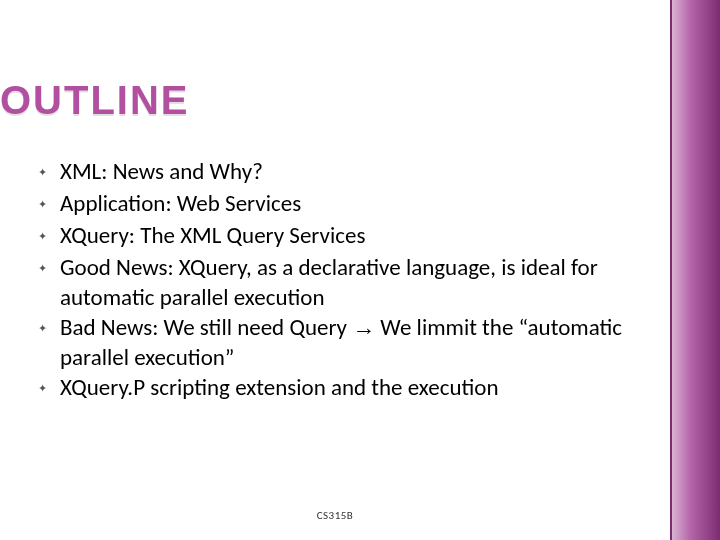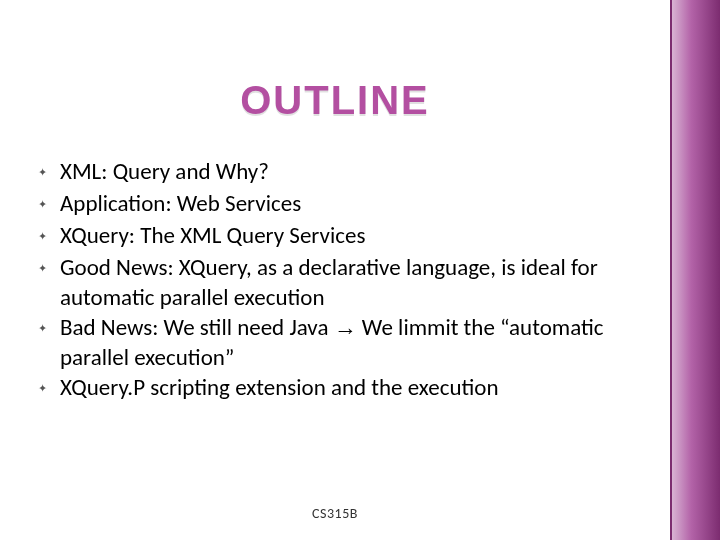--- a/index.html
+++ b/index.html
@@ -1,60 +1,60 @@
 <!DOCTYPE html>
 <html><head>
 <meta charset="utf-8">
 <style>
   html,body{margin:0;padding:0}
   body{width:720px;height:540px;background:#fff;font-family:Calibri,"Segoe UI",Arial,sans-serif;position:relative;overflow:hidden}
   .sidebar{position:absolute;top:0;right:0;width:48px;height:540px;
     background:linear-gradient(90deg,#d9b3d4 0%,#b363a8 40%,#7c2c70 100%)}
   .sidebar-line{position:absolute;top:0;right:48px;width:2px;height:540px;background:#7c2c70}
-  .title{position:absolute;top:78px;left:0;width:670px;text-align:center;
+  .title{position:absolute;top:78px;left:0;width:670px;text-align:left;
     font-family:"Trebuchet MS","Segoe UI",Arial,sans-serif;font-weight:700;
     font-size:40px;letter-spacing:2px;color:#b34fa1;
     text-shadow:0 2px 0 rgba(0,0,0,0.12)}
   .content{position:absolute;top:156px;left:38px;width:605px}
   .row{display:flex;align-items:flex-start;margin:0}
   .bullet{width:22px;flex:0 0 22px;font-size:11px;color:#555;line-height:30px;padding-top:2px}
   .text{flex:1;font-size:23px;line-height:30px;color:#000}
   .u{}
   .arrow{font-family:Arial,sans-serif}
   .footer{position:absolute;bottom:18px;left:0;width:670px;text-align:center;
-    font-size:14px;color:#333;letter-spacing:0.5px}
+    font-size:11px;color:#333;letter-spacing:0.5px}
 </style>
 </head>
 <body>
 
 <div class="sidebar"></div>
 <div class="sidebar-line"></div>
 
 <div class="title">OUTLINE</div>
 
 <div class="content">
   <div class="row">
     <div class="bullet">✦</div>
-    <div class="text">XML: Query and Why?</div>
+    <div class="text">XML: News and Why?</div>
   </div>
   <div class="row">
     <div class="bullet">✦</div>
     <div class="text">Application: Web Services</div>
   </div>
   <div class="row">
     <div class="bullet">✦</div>
     <div class="text">XQuery: The XML Query Services</div>
   </div>
   <div class="row">
     <div class="bullet">✦</div>
     <div class="text"><span>Good News: XQuery, as a declarative language, is </span><span class="u">ideal</span><span> for automatic parallel execution</span></div>
   </div>
   <div class="row">
     <div class="bullet">✦</div>
-    <div class="text"><span>Bad News: We still need Java </span><span class="arrow">→</span><span> We limmit the “automatic parallel execution”</span></div>
+    <div class="text"><span>Bad News: We still need Query </span><span class="arrow">→</span><span> We limmit the “automatic parallel execution”</span></div>
   </div>
   <div class="row">
     <div class="bullet">✦</div>
     <div class="text"><span>XQuery.P scripting extension and the </span><span class="u">execution</span></div>
   </div>
 </div>
 
 <div class="footer">CS315B</div>
 
 </body></html>

